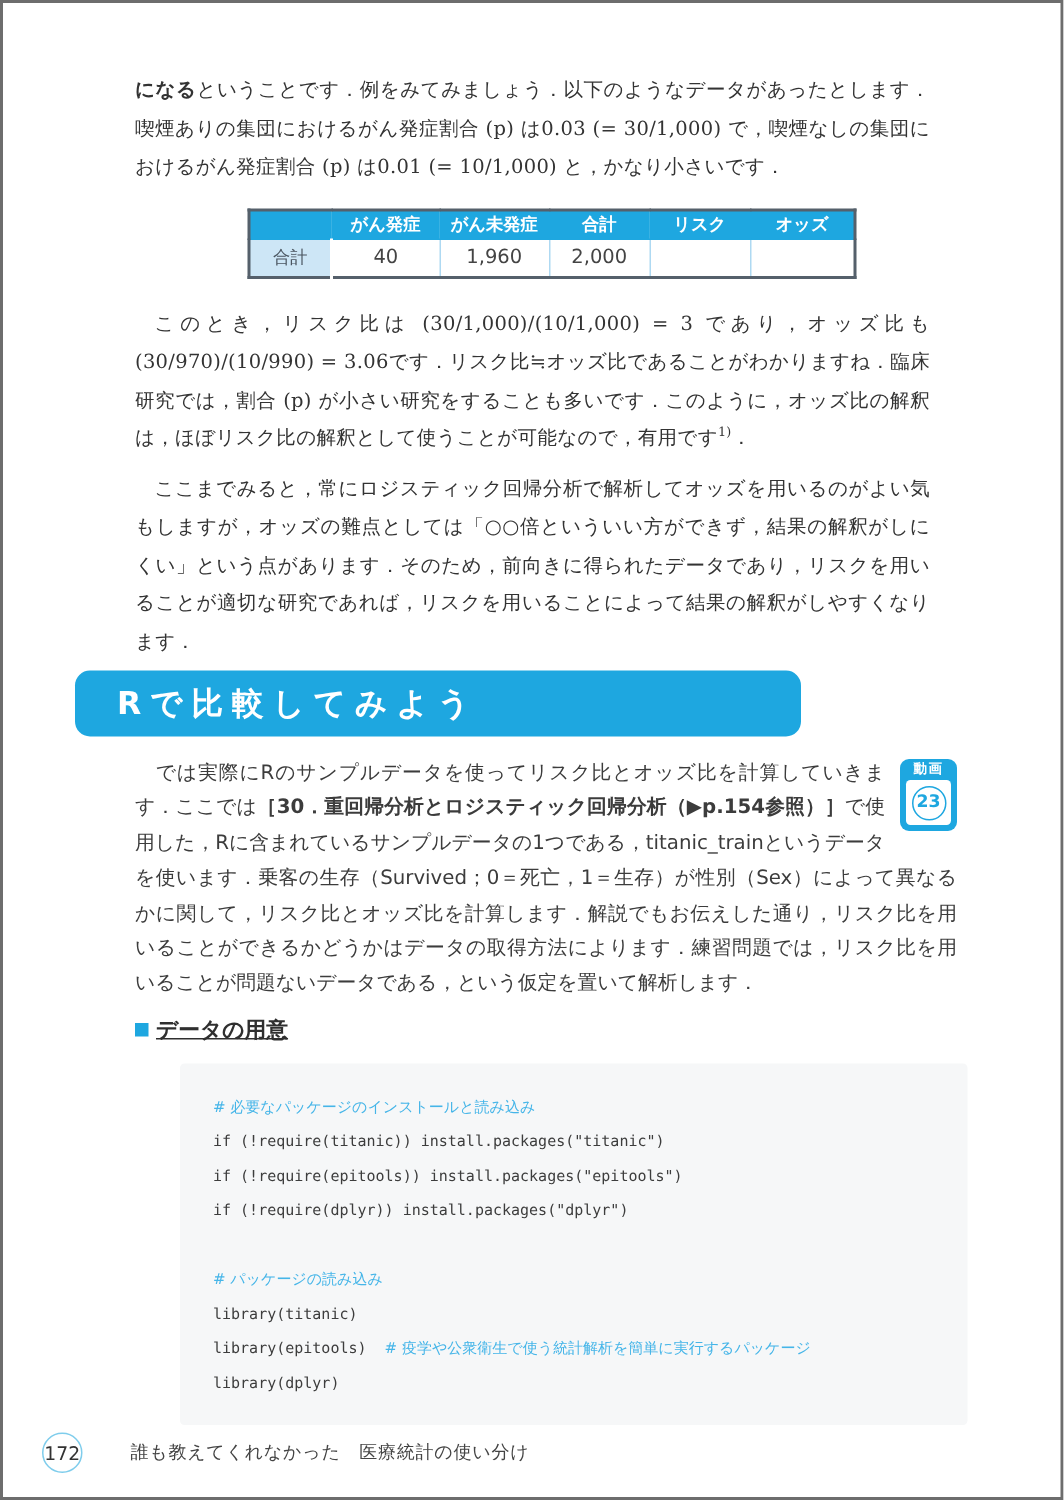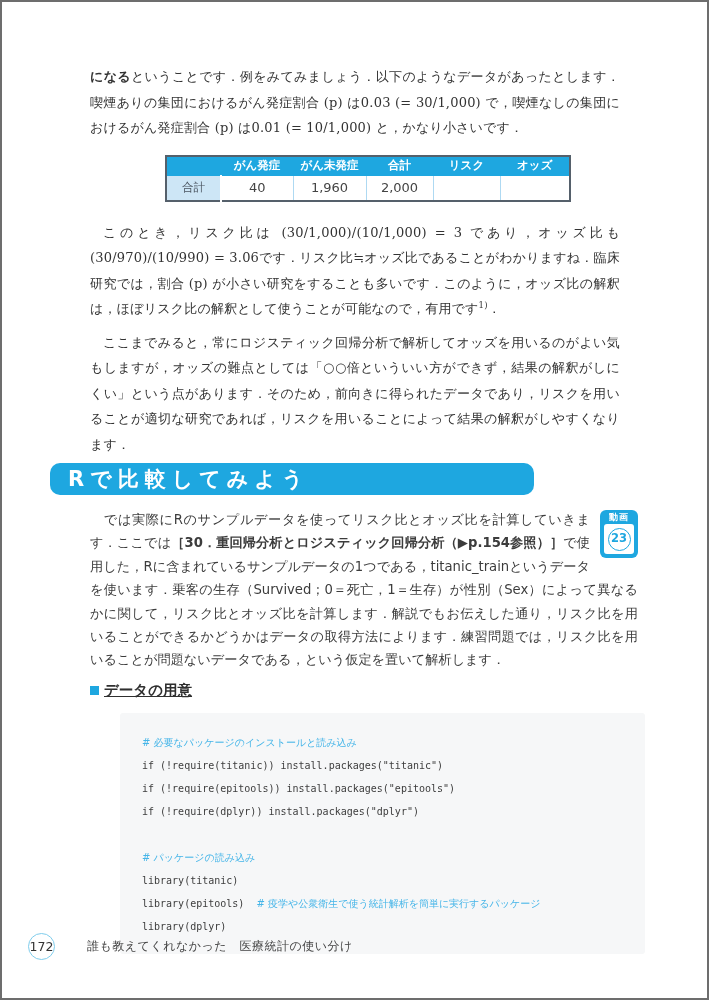--- a/index.html
+++ b/index.html
@@ -9,21 +9,21 @@
     width:709px; height:1000px;
     margin:0 auto;
     background:#ffffff;
     border:2px solid #6d6d6d;
     overflow:hidden;
     color:#3a3a3a;
     font-family:"DejaVu Serif","Liberation Serif",serif;
   }
   
   .para {
-    margin:16px 87px 0 88px;
+    margin:0 87px 0 88px;
     font-size:13px;
     line-height:25.5px;
     text-align:justify;
     letter-spacing:0.2px;
     color:#333;
   }
   .para.indent { text-indent:1em; }
   .para b { font-weight:bold; }
   sup.fnote { font-size:8.5px; vertical-align:super; line-height:0; }
 
@@ -67,25 +67,25 @@
     color:#1ea7e0;
     background:#ffffff;
   }
   .stat-table tr.tall td { height:38px; }
   .stat-table tr.short td { height:25px; }
   .col-label { width:55px; }
 
   
   .banner {
     margin:6px 0 0 48px;
-    width:484px; height:32px;
+    width:484px; height:44px;
     background:#1ea7e0;
     border-radius:10px;
     display:flex; align-items:center;
-    padding-left:18px;
+    padding-left:28px;
     font-family:"DejaVu Sans","Liberation Sans",sans-serif;
     font-weight:bold;
     font-size:21px;
     letter-spacing:6px;
     color:#ffffff;
   }
 
   
   .section-body {
     margin:13px 69px 0 88px;
@@ -161,21 +161,21 @@
   }
   .code-line .comment {
     color:#45b5e8;
     font-family:"DejaVu Sans","Liberation Sans",sans-serif;
   }
   .code-line.blank { height:23px; }
 
   
   .footer {
     position:absolute;
-    left:0; bottom:38px;
+    left:0; bottom:16px;
     width:100%;
     display:flex; align-items:center;
     font-family:"DejaVu Sans","Liberation Sans",sans-serif;
   }
   .page-circle {
     margin-left:26px;
     width:27px; height:27px;
     border:1.5px solid #7fcdec;
     border-radius:50%;
     display:flex; align-items:center; justify-content:center;

